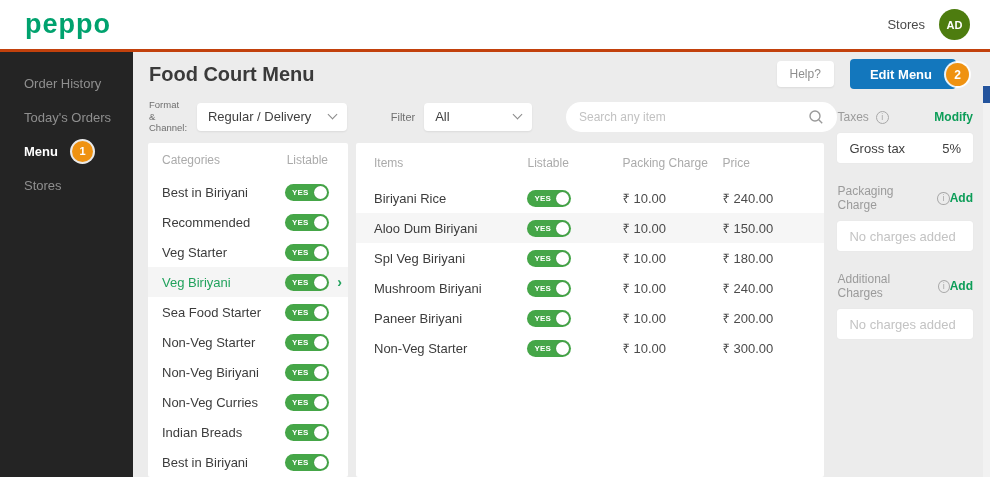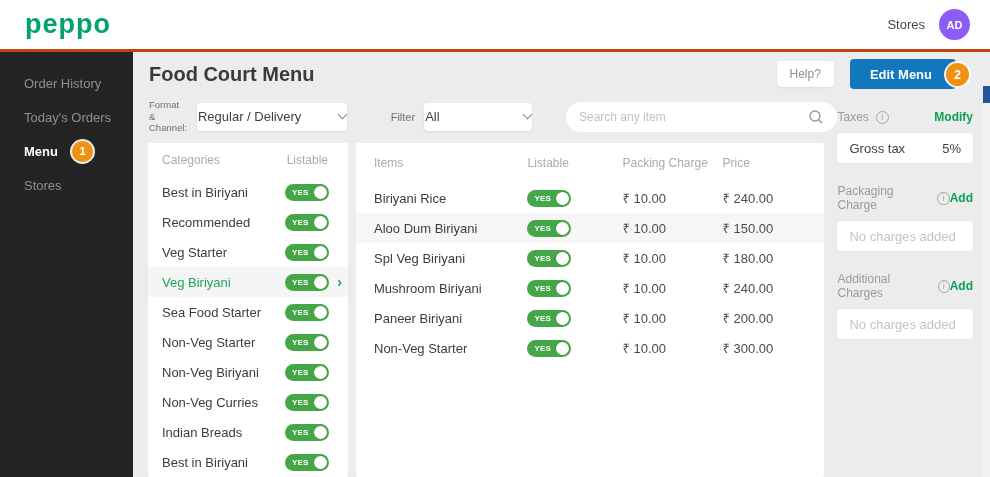--- a/index.html
+++ b/index.html
@@ -5,21 +5,21 @@
   * { margin:0; padding:0; box-sizing:border-box; }
   html,body { width:990px; height:477px; overflow:hidden; }
   body { font-family:"Liberation Sans", sans-serif; background:#ececec; position:relative; }
 
   
   .topbar { position:absolute; top:0; left:0; width:990px; height:52px; background:#fff;
             border-bottom:3px solid #c2410c; display:flex; align-items:center; padding:0 20px 0 25px; z-index:5; }
   .logo { font-size:27px; font-weight:bold; color:#00a26e; letter-spacing:1px; }
   .topbar-right { margin-left:auto; display:flex; align-items:center; }
   .admin-label { font-size:13px; color:#4a4a4a; margin-right:14px; }
-  .avatar { width:31px; height:31px; border-radius:50%; background:#8b5cf6; color:#fff;
+  .avatar { width:31px; height:31px; border-radius:50%; background:#4d7c0f; color:#fff;
             font-size:11px; font-weight:bold; display:flex; align-items:center; justify-content:center; }
 
   
   .sidebar { position:absolute; top:52px; left:0; width:133px; bottom:0; background:#242424; padding-top:14px; }
   .side-item { height:34px; display:flex; align-items:center; padding-left:24px;
                font-size:13px; color:#8f8f8f; cursor:pointer; }
   .side-item.active { color:#fff; font-weight:bold; }
   .side-badge { width:21px; height:21px; border-radius:50%; background:#ef9211; color:#fff;
                 font-size:11px; font-weight:bold; display:flex; align-items:center; justify-content:center;
                 margin-left:14px; box-shadow:0 0 0 2px rgba(255,255,255,0.9); }
@@ -37,21 +37,21 @@
                 background:#ef9211; color:#fff; font-size:12px; font-weight:bold;
                 display:flex; align-items:center; justify-content:center; box-shadow:0 0 0 2px rgba(255,255,255,0.9); }
 
   .content { position:absolute; top:44px; left:0; right:0; bottom:0; display:flex; }
   .left-col { flex:1; display:flex; flex-direction:column; }
 
   
   .filter-row { height:46px; display:flex; align-items:center; padding-left:16px; }
   .fc-label { font-size:9.5px; color:#6f6f6f; line-height:1.2; margin-right:9px; }
   .dropdown { height:28px; background:#fff; border-radius:4px; box-shadow:0 1px 2px rgba(0,0,0,0.08);
-              display:flex; align-items:center; justify-content:space-between; padding:0 1px;
+              display:flex; align-items:center; justify-content:space-between; padding:0 11px;
               font-size:13px; color:#3f3f3f; cursor:pointer; }
   .dd-format { width:150px; }
   .dd-filter { width:108px; }
   .chev-down { width:7px; height:7px; border-left:1.5px solid #8a8a8a; border-bottom:1.5px solid #8a8a8a;
                transform:rotate(-45deg); margin-top:-4px; }
   .filter-label { font-size:11px; color:#6f6f6f; margin:0 9px 0 44px; }
   .searchbox { width:272px; height:30px; background:#fff; border-radius:16px; margin-left:34px;
                display:flex; align-items:center; padding:0 13px; }
   .searchbox input { border:none; outline:none; flex:1; font-size:12px; color:#555; font-family:inherit; background:transparent; }
   .searchbox input::placeholder { color:#c2c2c2; }

